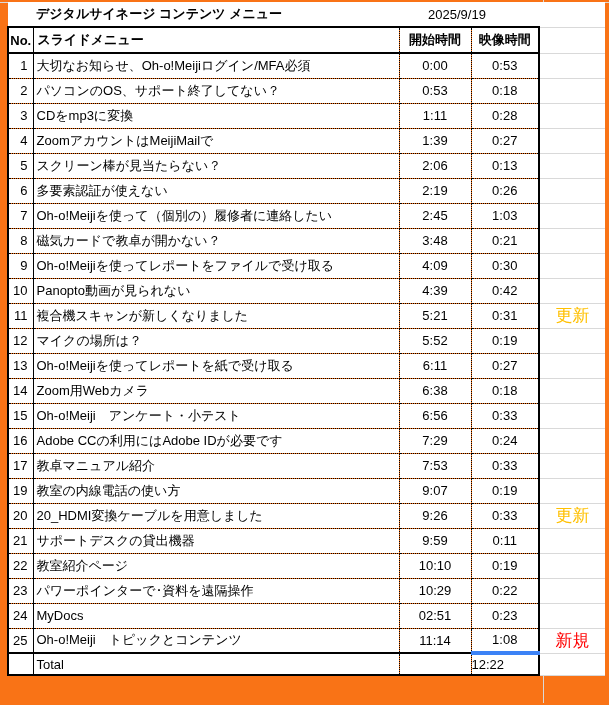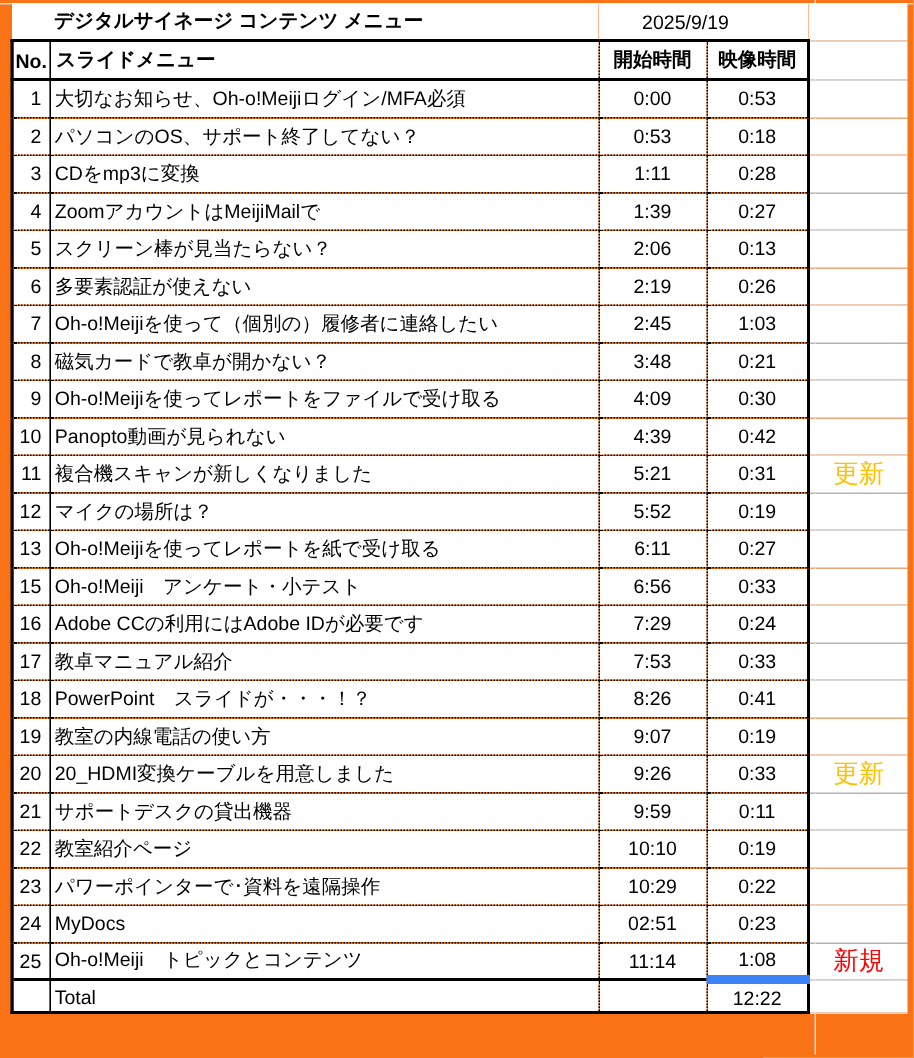--- a/index.html
+++ b/index.html
@@ -49,21 +49,21 @@
   td.c-menu { border-right: 1px dotted #000; border-bottom: 1px dotted #000; padding-left: 3px; }
   td.c-start{ border-right: 1px dotted #000; border-bottom: 1px dotted #000; text-align: center; }
   td.c-dur  { border-right: 2px solid #000; border-bottom: 1px dotted #000; text-align: center; }
   td.c-note { background: transparent; border-bottom: 1px solid #d9d9d9; text-align: center; font-size: 17px; }
 
   
   tr.total-row td { height: 22px; background: #fff; }
   td.f-no   { border-left: 2px solid #000; border-right: 1px solid #000; border-top: 2px solid #000; border-bottom: 2px solid #000; }
   td.f-menu { border-top: 2px solid #000; border-bottom: 2px solid #000; border-right: 1px dotted #000; padding-left: 3px; }
   td.f-start{ border-top: 2px solid #000; border-bottom: 2px solid #000; border-right: 1px dotted #000; }
-  td.f-dur  { border-top: 6px solid #3b82f6; border-bottom: 2px solid #000; border-right: 2px solid #000; text-align: center; }
+  td.f-dur  { border-top: 4px solid #3b82f6; border-bottom: 2px solid #000; border-right: 2px solid #000; text-align: left; }
   td.f-note { background: transparent; border-bottom: 1px solid #d9d9d9; }
 </style>
 </head>
 <body>
 
 <div class="page">
   <div class="gridline-h-top"></div>
   <div class="gridline-v-right"></div>
 
   <table class="sheet">
@@ -174,45 +174,45 @@
           <td class="c-note"></td>
         </tr>
         <tr class="data-row">
           <td class="c-no">13</td>
           <td class="c-menu">Oh-o!Meijiを使ってレポートを紙で受け取る</td>
           <td class="c-start">6:11</td>
           <td class="c-dur">0:27</td>
           <td class="c-note"></td>
         </tr>
         <tr class="data-row">
+          <td class="c-no">14</td>
+          <td class="c-menu">Zoom用Webカメラ</td>
+          <td class="c-start">6:38</td>
+          <td class="c-dur">0:18</td>
+          <td class="c-note"></td>
+        </tr>
+        <tr class="data-row">
           <td class="c-no">15</td>
           <td class="c-menu">Oh-o!Meiji　アンケート・小テスト</td>
           <td class="c-start">6:56</td>
           <td class="c-dur">0:33</td>
           <td class="c-note"></td>
         </tr>
         <tr class="data-row">
           <td class="c-no">16</td>
           <td class="c-menu">Adobe CCの利用にはAdobe IDが必要です</td>
           <td class="c-start">7:29</td>
           <td class="c-dur">0:24</td>
           <td class="c-note"></td>
         </tr>
         <tr class="data-row">
           <td class="c-no">17</td>
           <td class="c-menu">教卓マニュアル紹介</td>
           <td class="c-start">7:53</td>
           <td class="c-dur">0:33</td>
-          <td class="c-note"></td>
-        </tr>
-        <tr class="data-row">
-          <td class="c-no">18</td>
-          <td class="c-menu">PowerPoint　スライドが・・・！？</td>
-          <td class="c-start">8:26</td>
-          <td class="c-dur">0:41</td>
           <td class="c-note"></td>
         </tr>
         <tr class="data-row">
           <td class="c-no">19</td>
           <td class="c-menu">教室の内線電話の使い方</td>
           <td class="c-start">9:07</td>
           <td class="c-dur">0:19</td>
           <td class="c-note"></td>
         </tr>
         <tr class="data-row">

